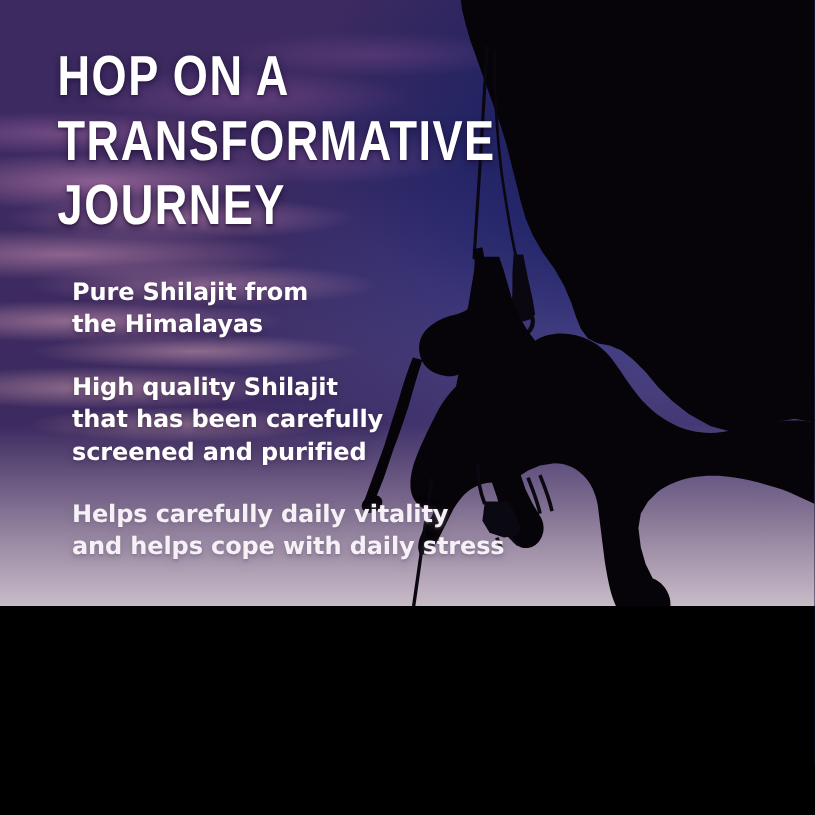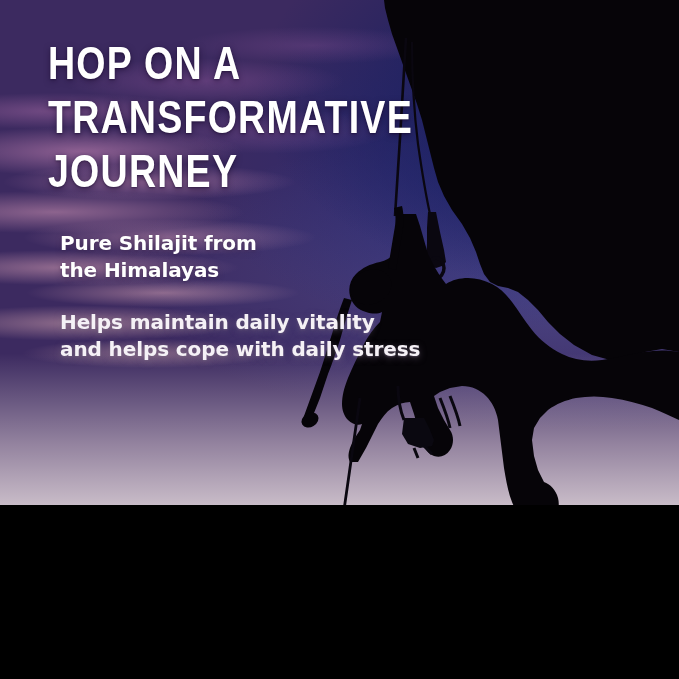--- a/index.html
+++ b/index.html
@@ -236,18 +236,21 @@
 
   <div class="content">
 
     <div class="headline">HOP ON A
 TRANSFORMATIVE
 JOURNEY</div>
 
     <div class="bullets">
       <div class="bullet">Pure Shilajit from
 the Himalayas</div>
-      <div class="bullet dim">Helps maintain daily vitality
+      <div class="bullet">High quality Shilajit
+that has been carefully
+screened and purified</div>
+      <div class="bullet dim">Helps carefully daily vitality
 and helps cope with daily stress</div>
     </div>
 
   </div>
 </div>
 
 </body></html>

